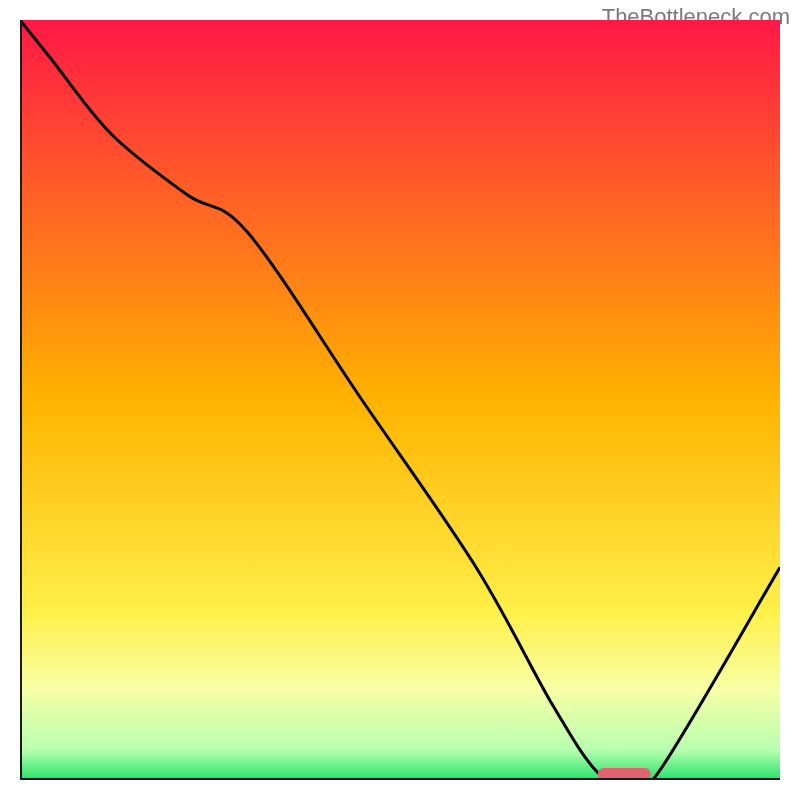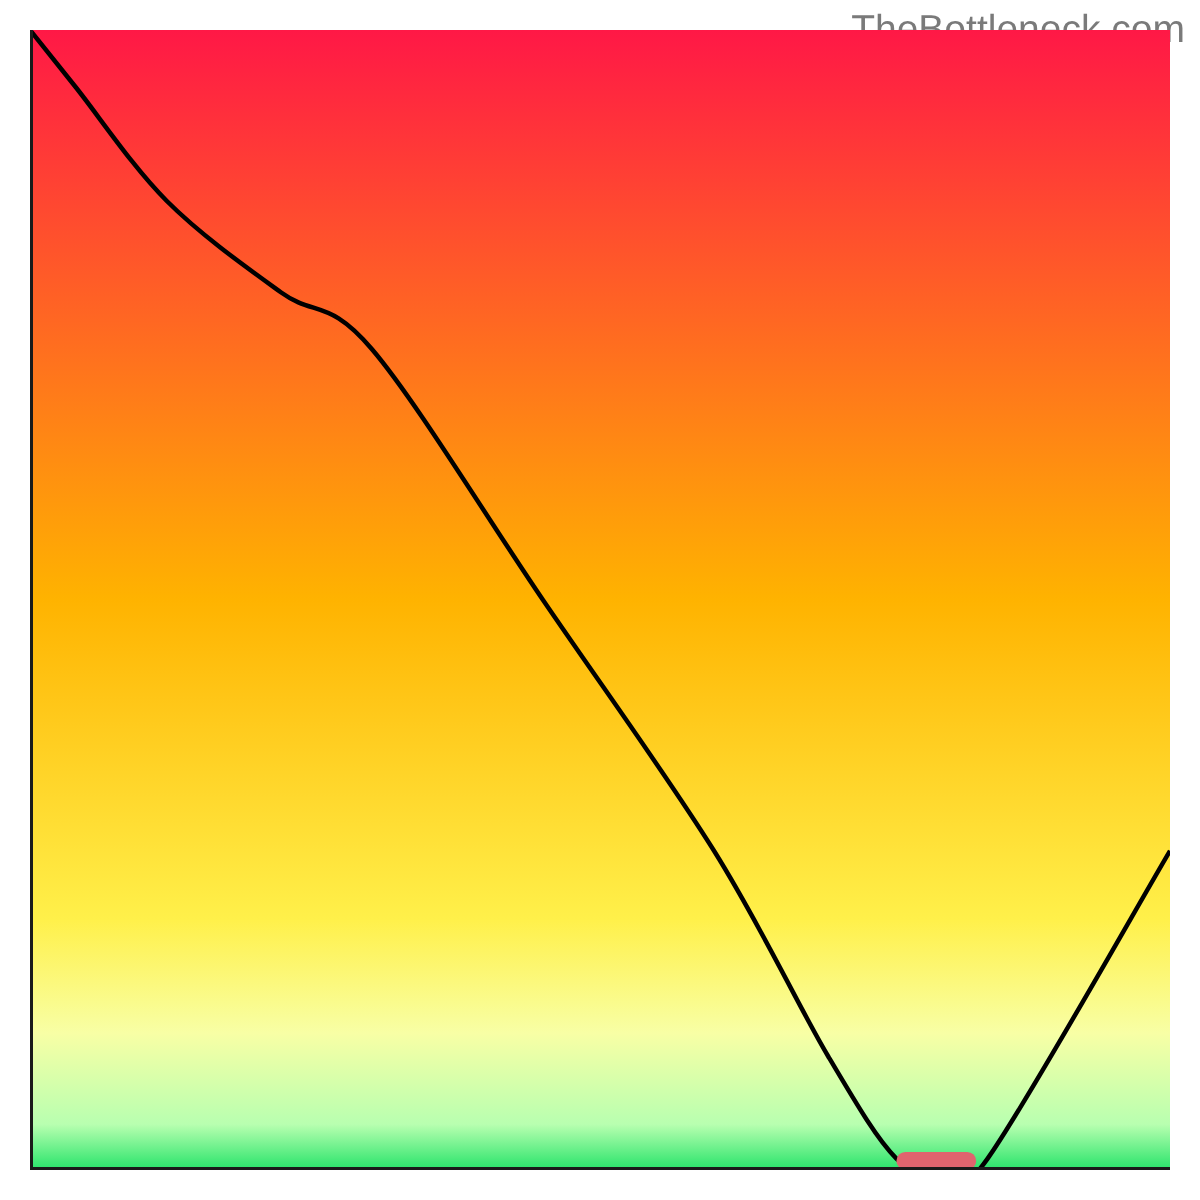--- a/index.html
+++ b/index.html
@@ -1,17 +1,17 @@
 <!DOCTYPE html>
 <html><head>
 <meta charset="utf-8">
 <style>
 html,body{margin:0;padding:0;width:800px;height:800px;background:#fff;font-family:Arial,Helvetica,sans-serif}
 #wrap{position:relative;width:800px;height:800px}
-#watermark{position:absolute;top:4px;right:10px;font-size:26px;color:#7a7a7a;font-weight:500}
+#watermark{position:absolute;top:4px;right:10px;font-size:22px;color:#7a7a7a;font-weight:500}
 #chart-bg{position:absolute;left:20px;top:20px;width:760px;height:760px}
 svg{display:block}
 </style>
 </head>
 <body>
 
 <div id="wrap">
   <div id="watermark">TheBottleneck.com</div>
   <div id="chart-bg">
     <svg id="svg" width="760" height="760" viewBox="0 0 760 760">

